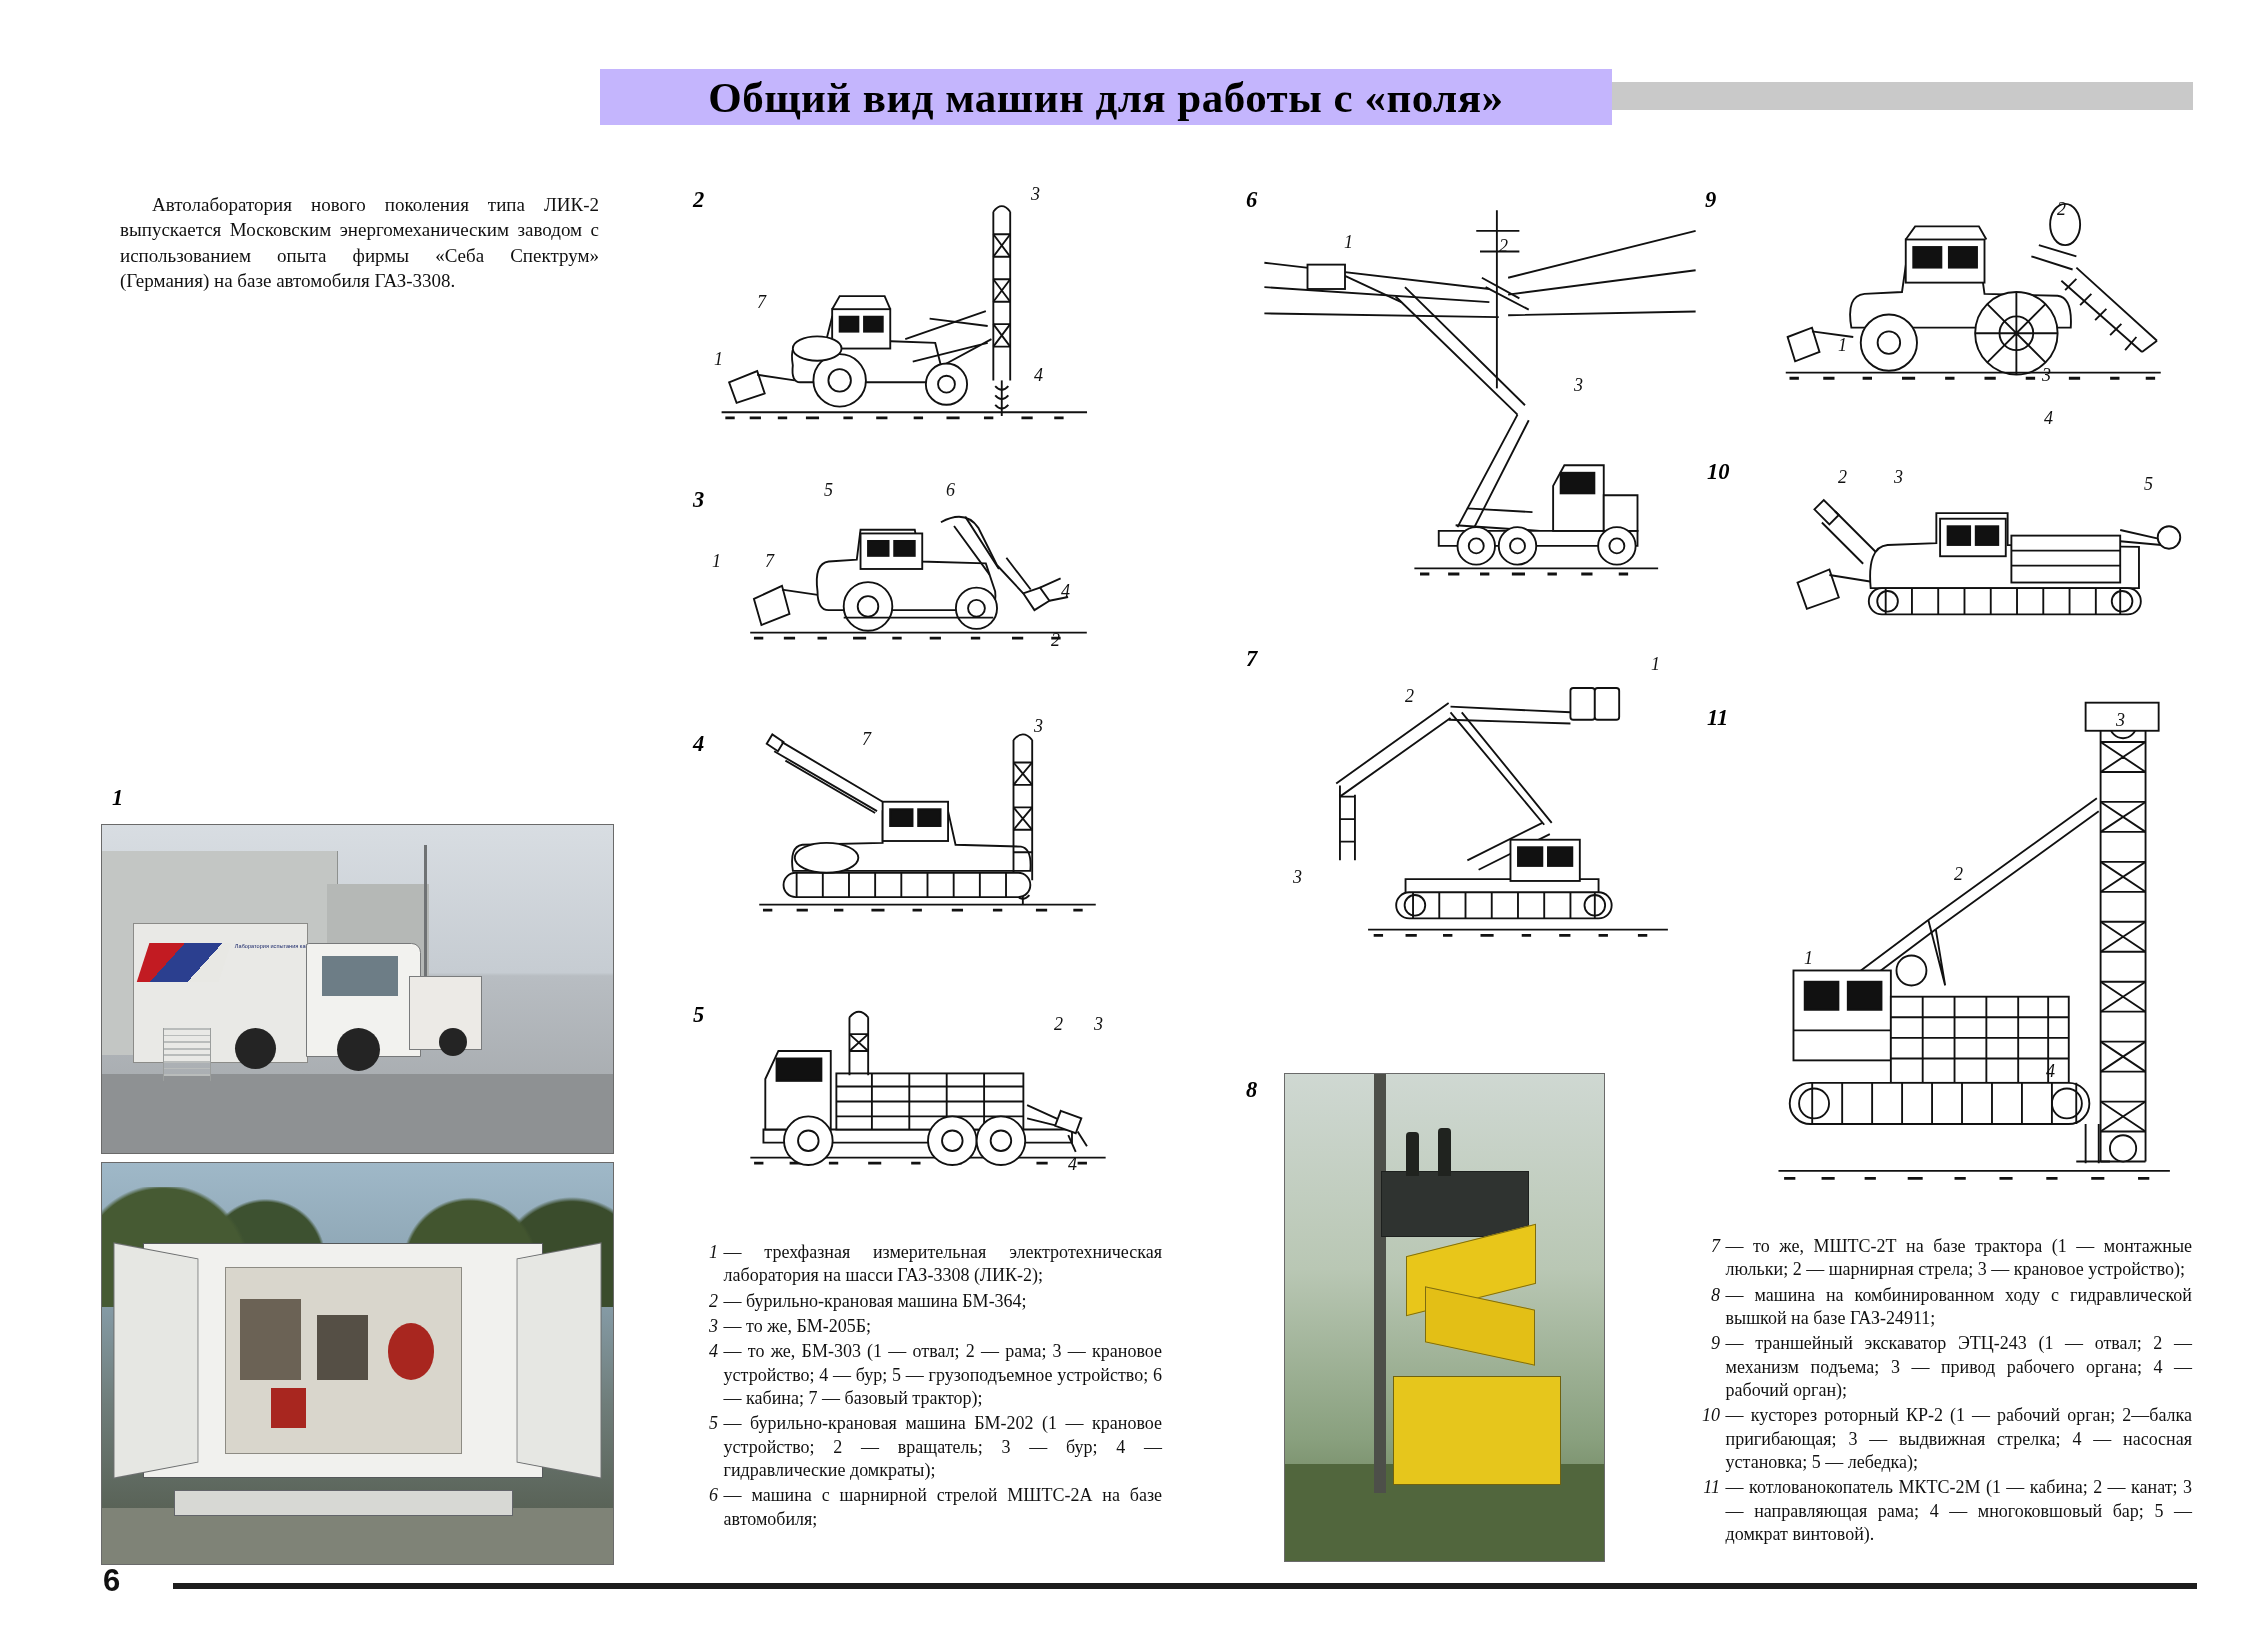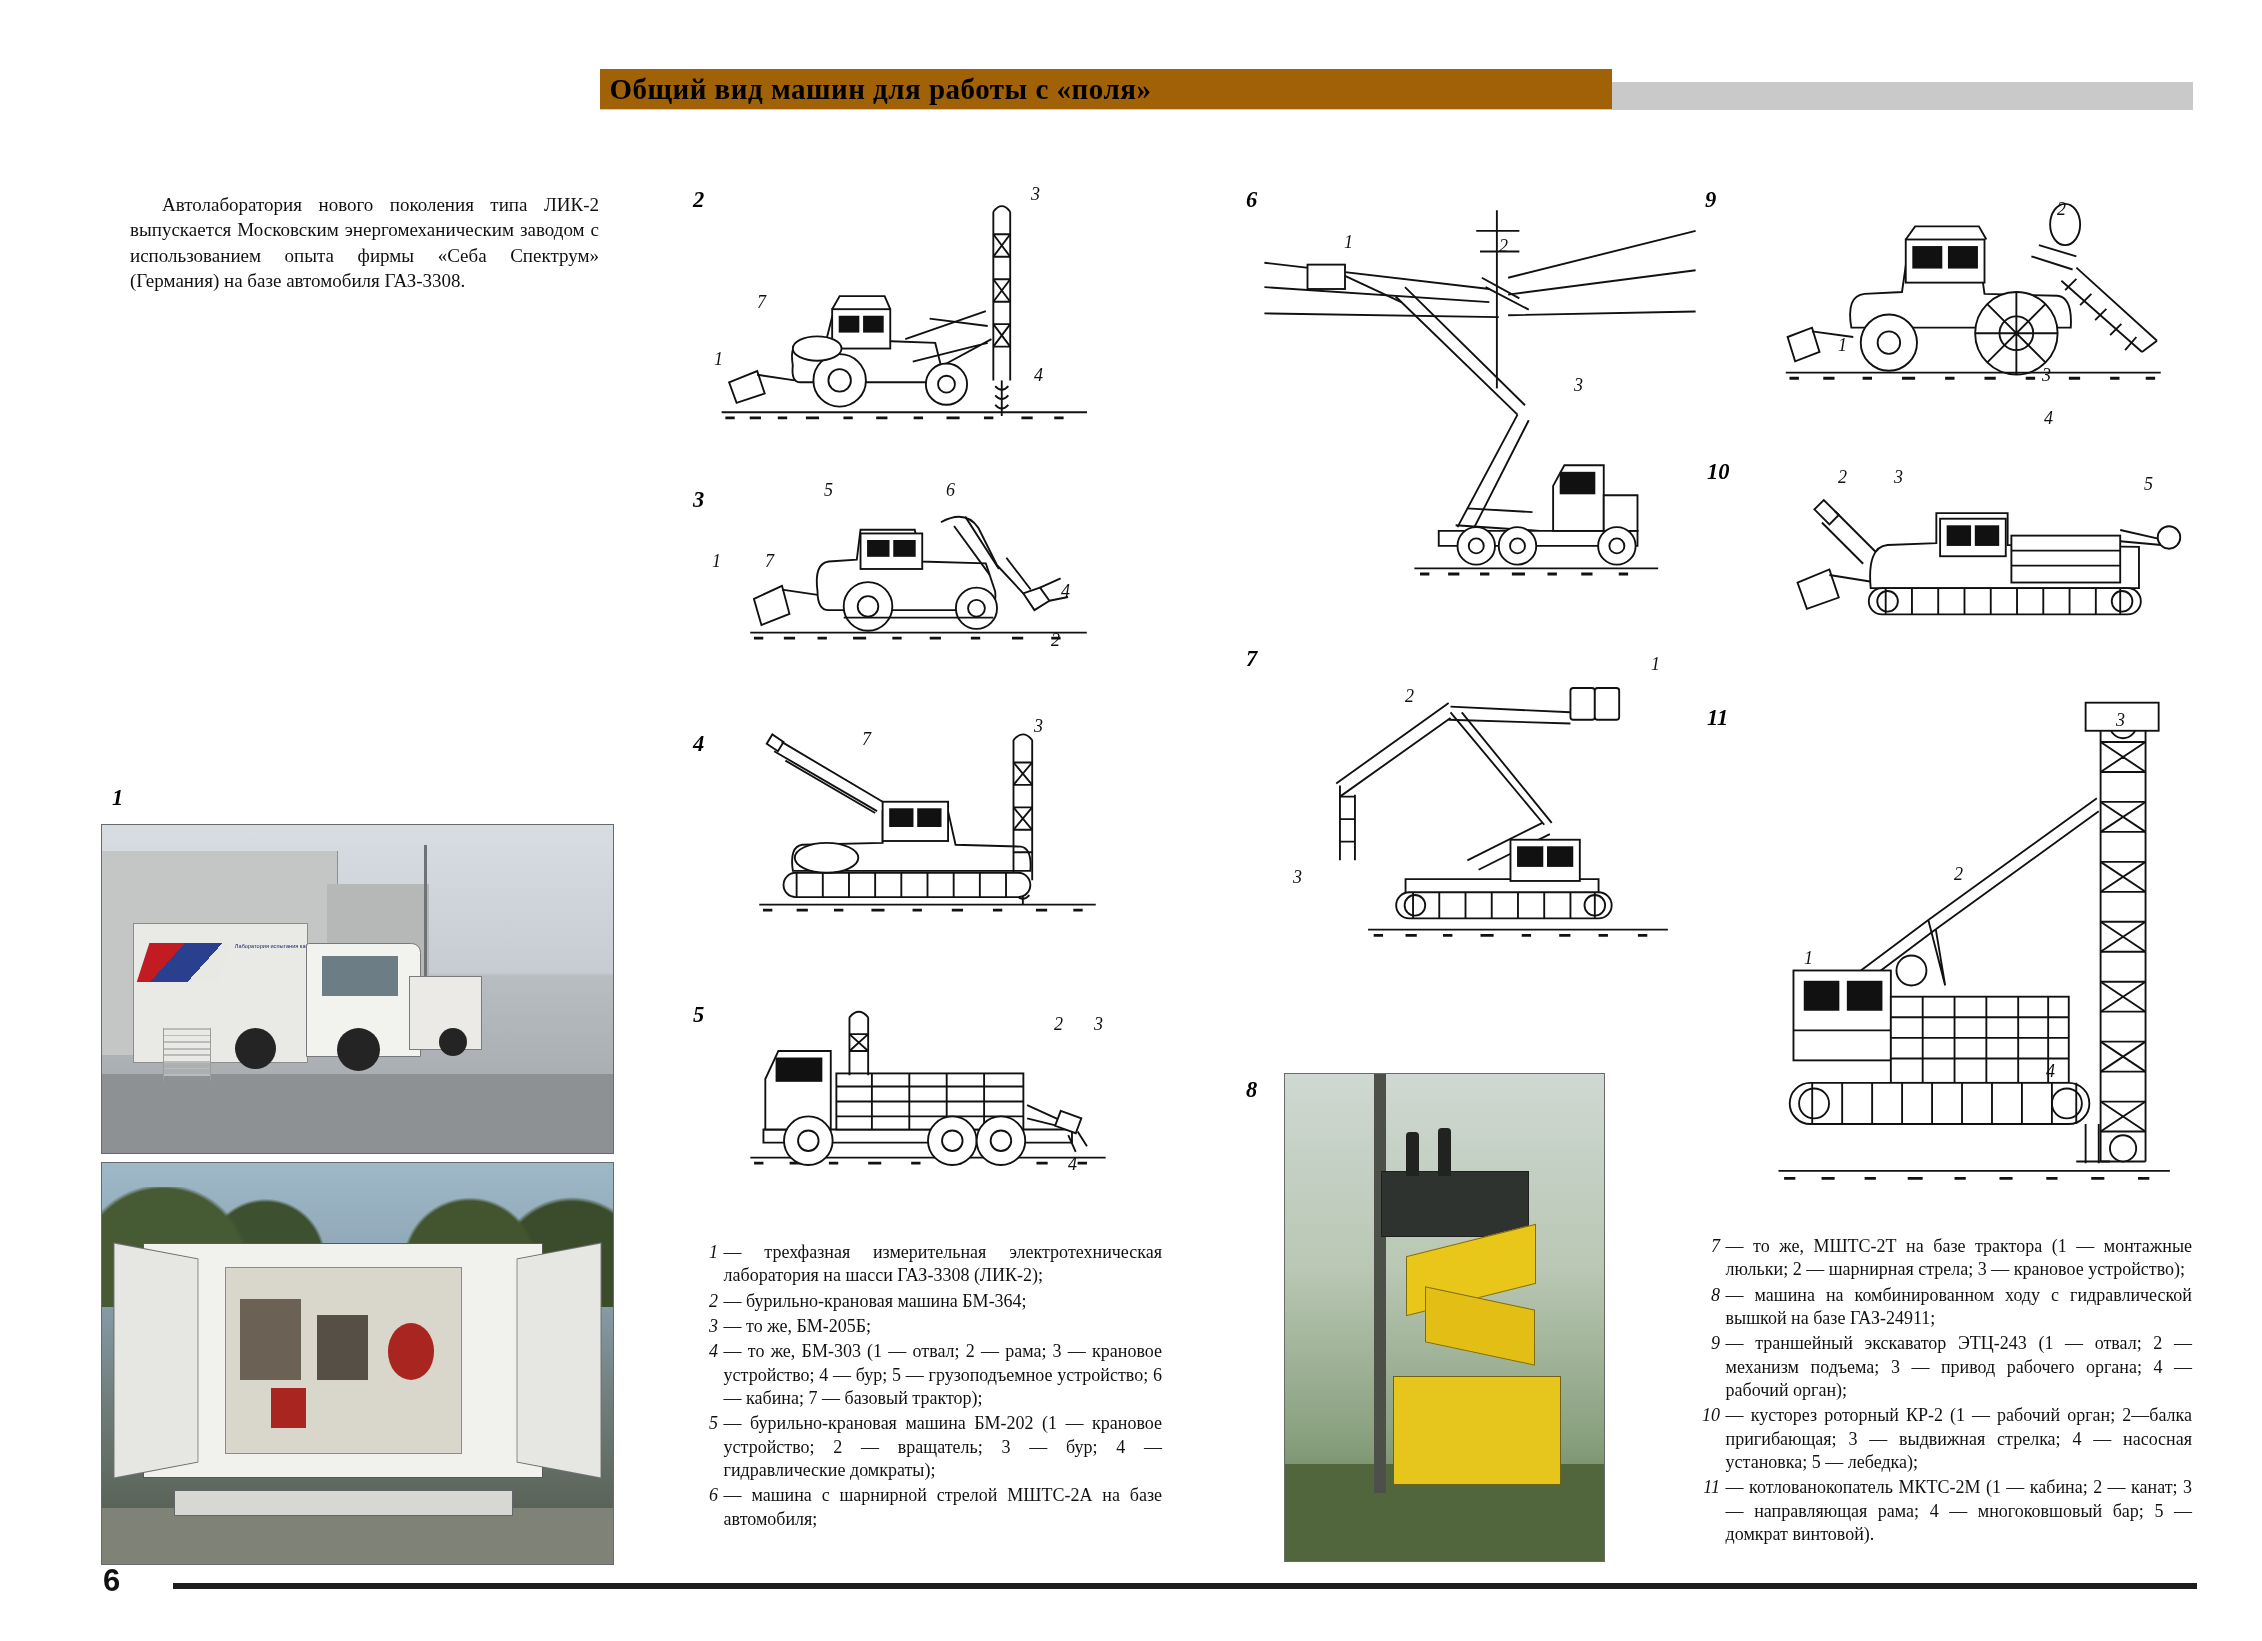--- a/index.html
+++ b/index.html
@@ -13,34 +13,34 @@
   }
   .page{position:absolute;inset:0;}
 
   
   .header-band{
     position:absolute;left:600px;top:82px;width:1593px;height:28px;
     background:#c9c9c9;
   }
   .header-title{
     position:absolute;left:600px;top:69px;width:993px;
-    text-align:left;
+    text-align:center;
     font-family:"Liberation Serif", serif;
-    font-weight:bold;font-size:29px;letter-spacing:0.5px;
-    color:#000;background:#a16207;padding:3.7px 9.4px;
+    font-weight:bold;font-size:43px;letter-spacing:0.5px;
+    color:#000;background:#c4b5fd;padding:3.7px 9.4px;
     white-space:nowrap;
   }
 
   
   .intro{
     position:absolute;left:112px;top:192px;width:487px;
     font-size:19px;line-height:1.34;text-align:justify;
     font-family:"Liberation Serif", serif;
   }
-  .intro p{margin:0 0 0 18px;text-indent:32px;}
+  .intro p{margin:0 0 0 8px;text-indent:32px;}
 
   
   .photo{position:absolute;border:0.9px solid #6a6a6a;overflow:hidden;}
   #photo1{left:101px;top:824px;width:511px;height:328px;}
   #photo2{left:101px;top:1162px;width:511px;height:401px;}
 
   .ph1-sky{position:absolute;inset:0;background:linear-gradient(#d8dde2,#c6ccd2 45%,#b8bdc2 46%,#9fa3a6 100%);}
   .ph1-bldg{position:absolute;left:0;top:8%;width:46%;height:62%;background:#c3c6c4;border-right:1.9px solid #8e918f;}
   .ph1-bldg2{position:absolute;left:44%;top:18%;width:20%;height:40%;background:#b5b8b6;}
   .ph1-truckbox{position:absolute;left:6%;top:30%;width:34%;height:42%;background:#e9e9e6;border:0.9px solid #8b8b88;}

